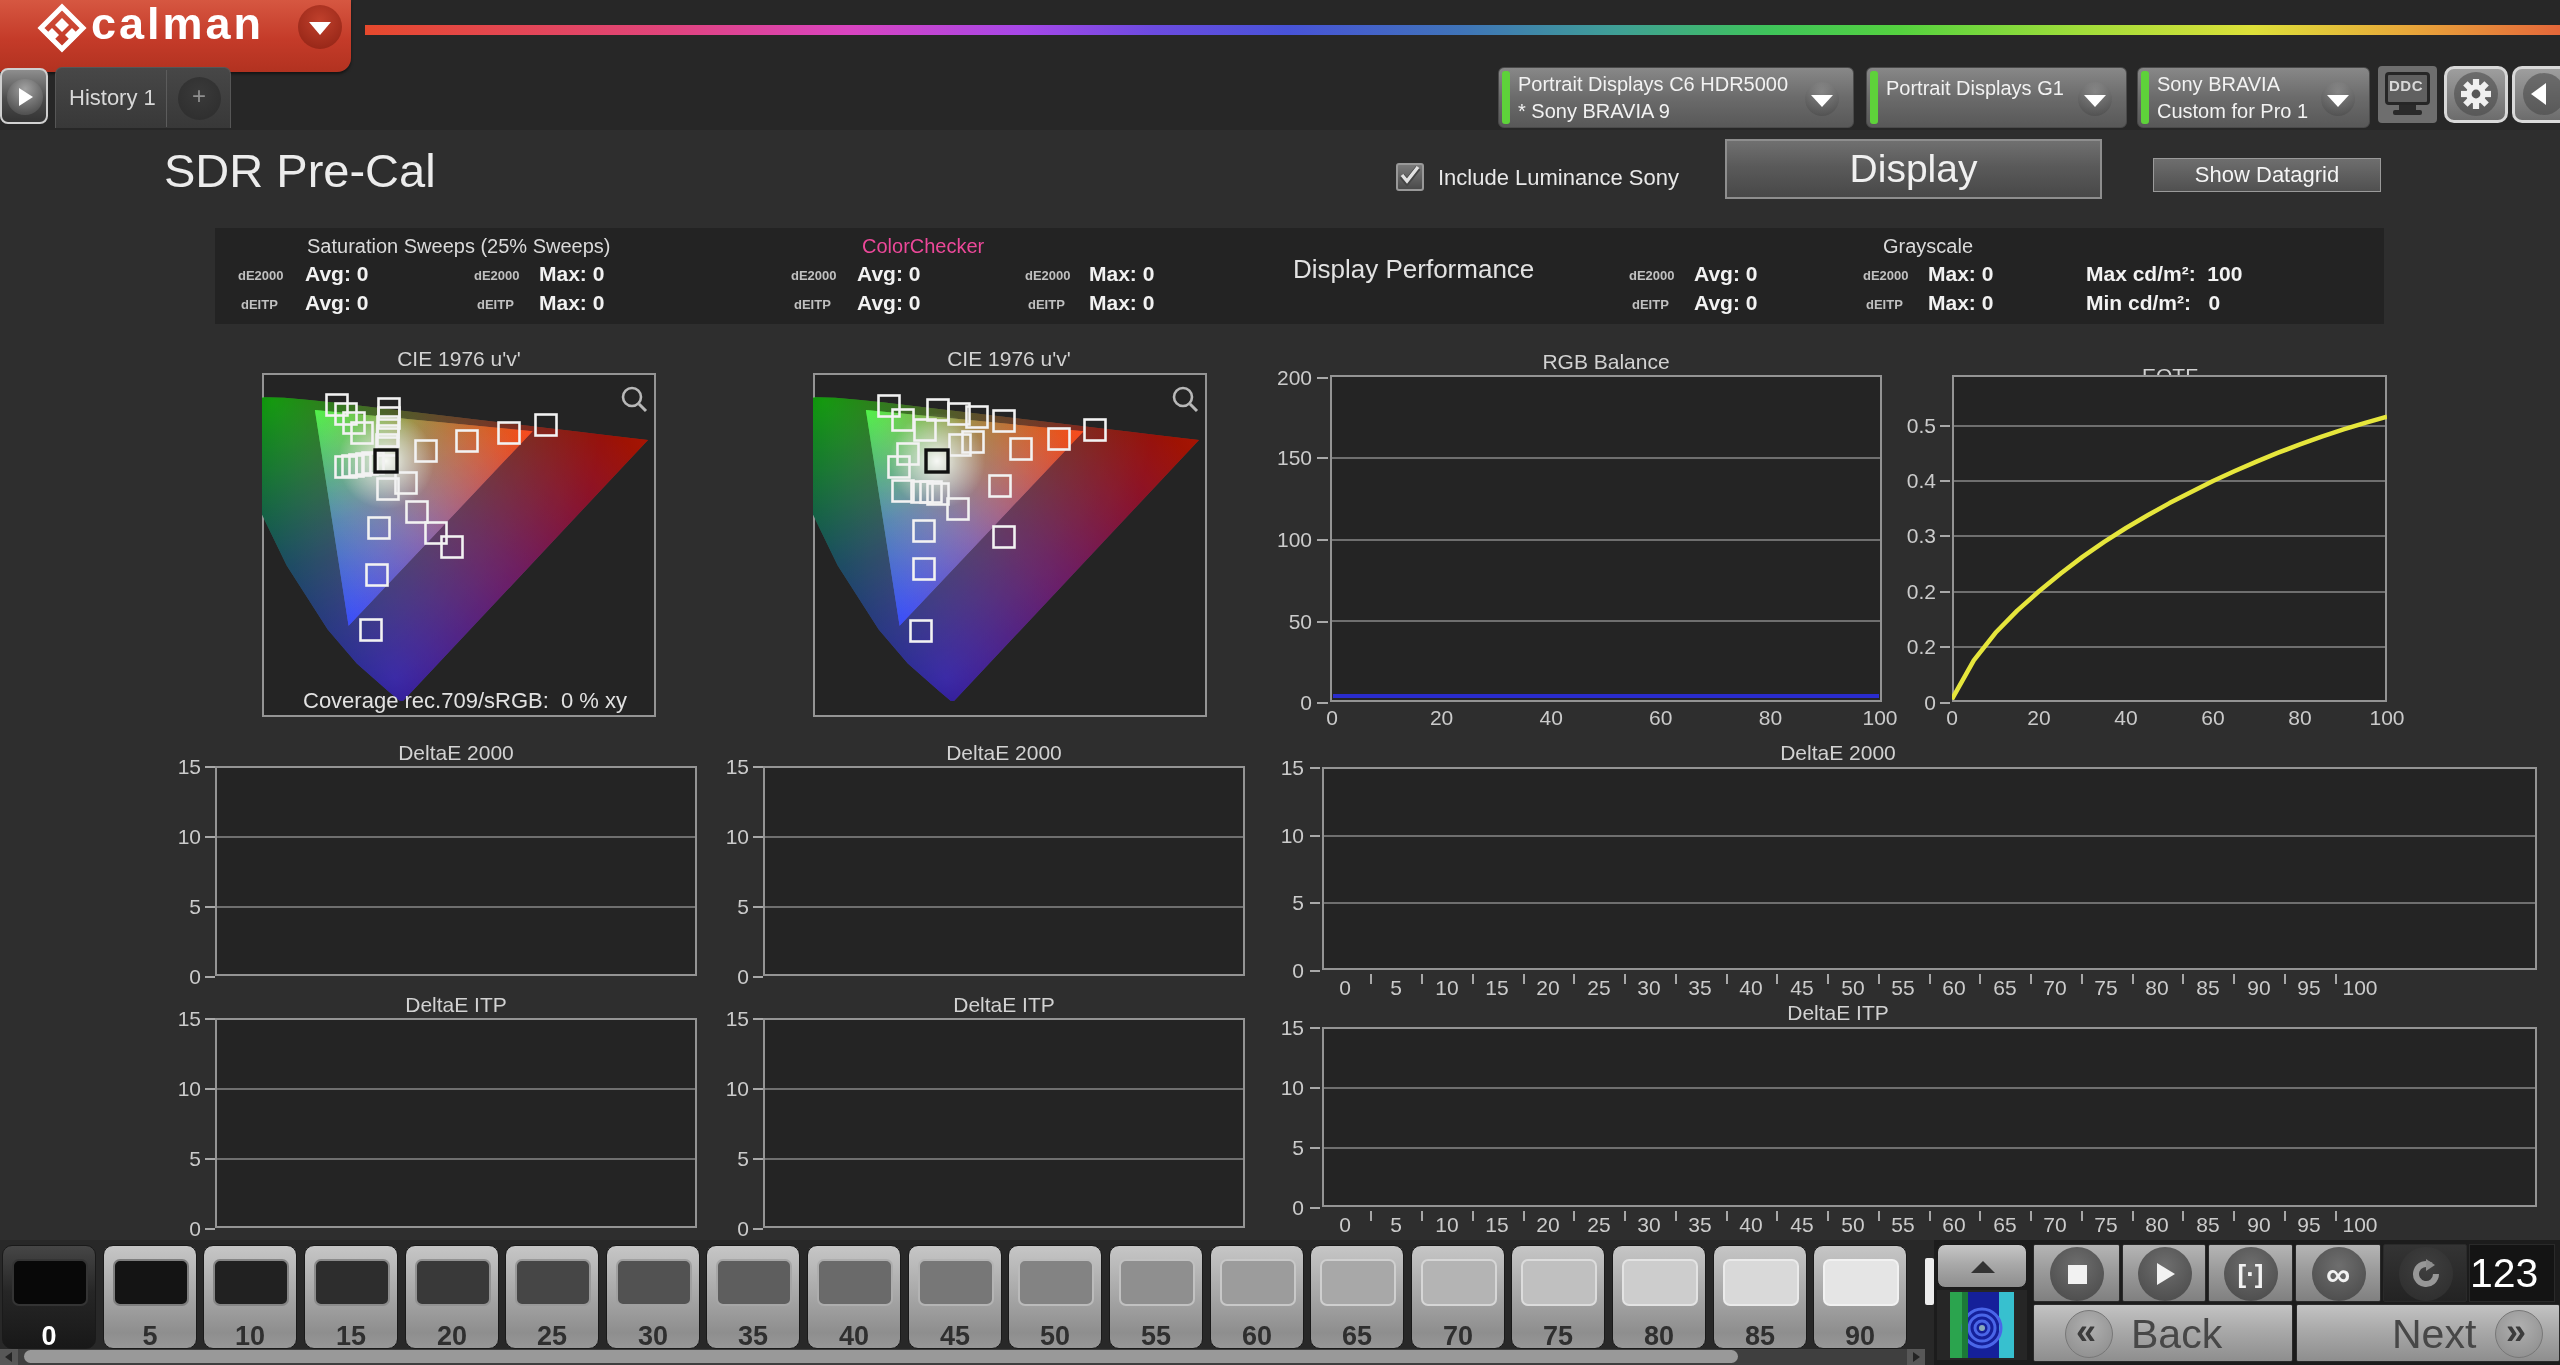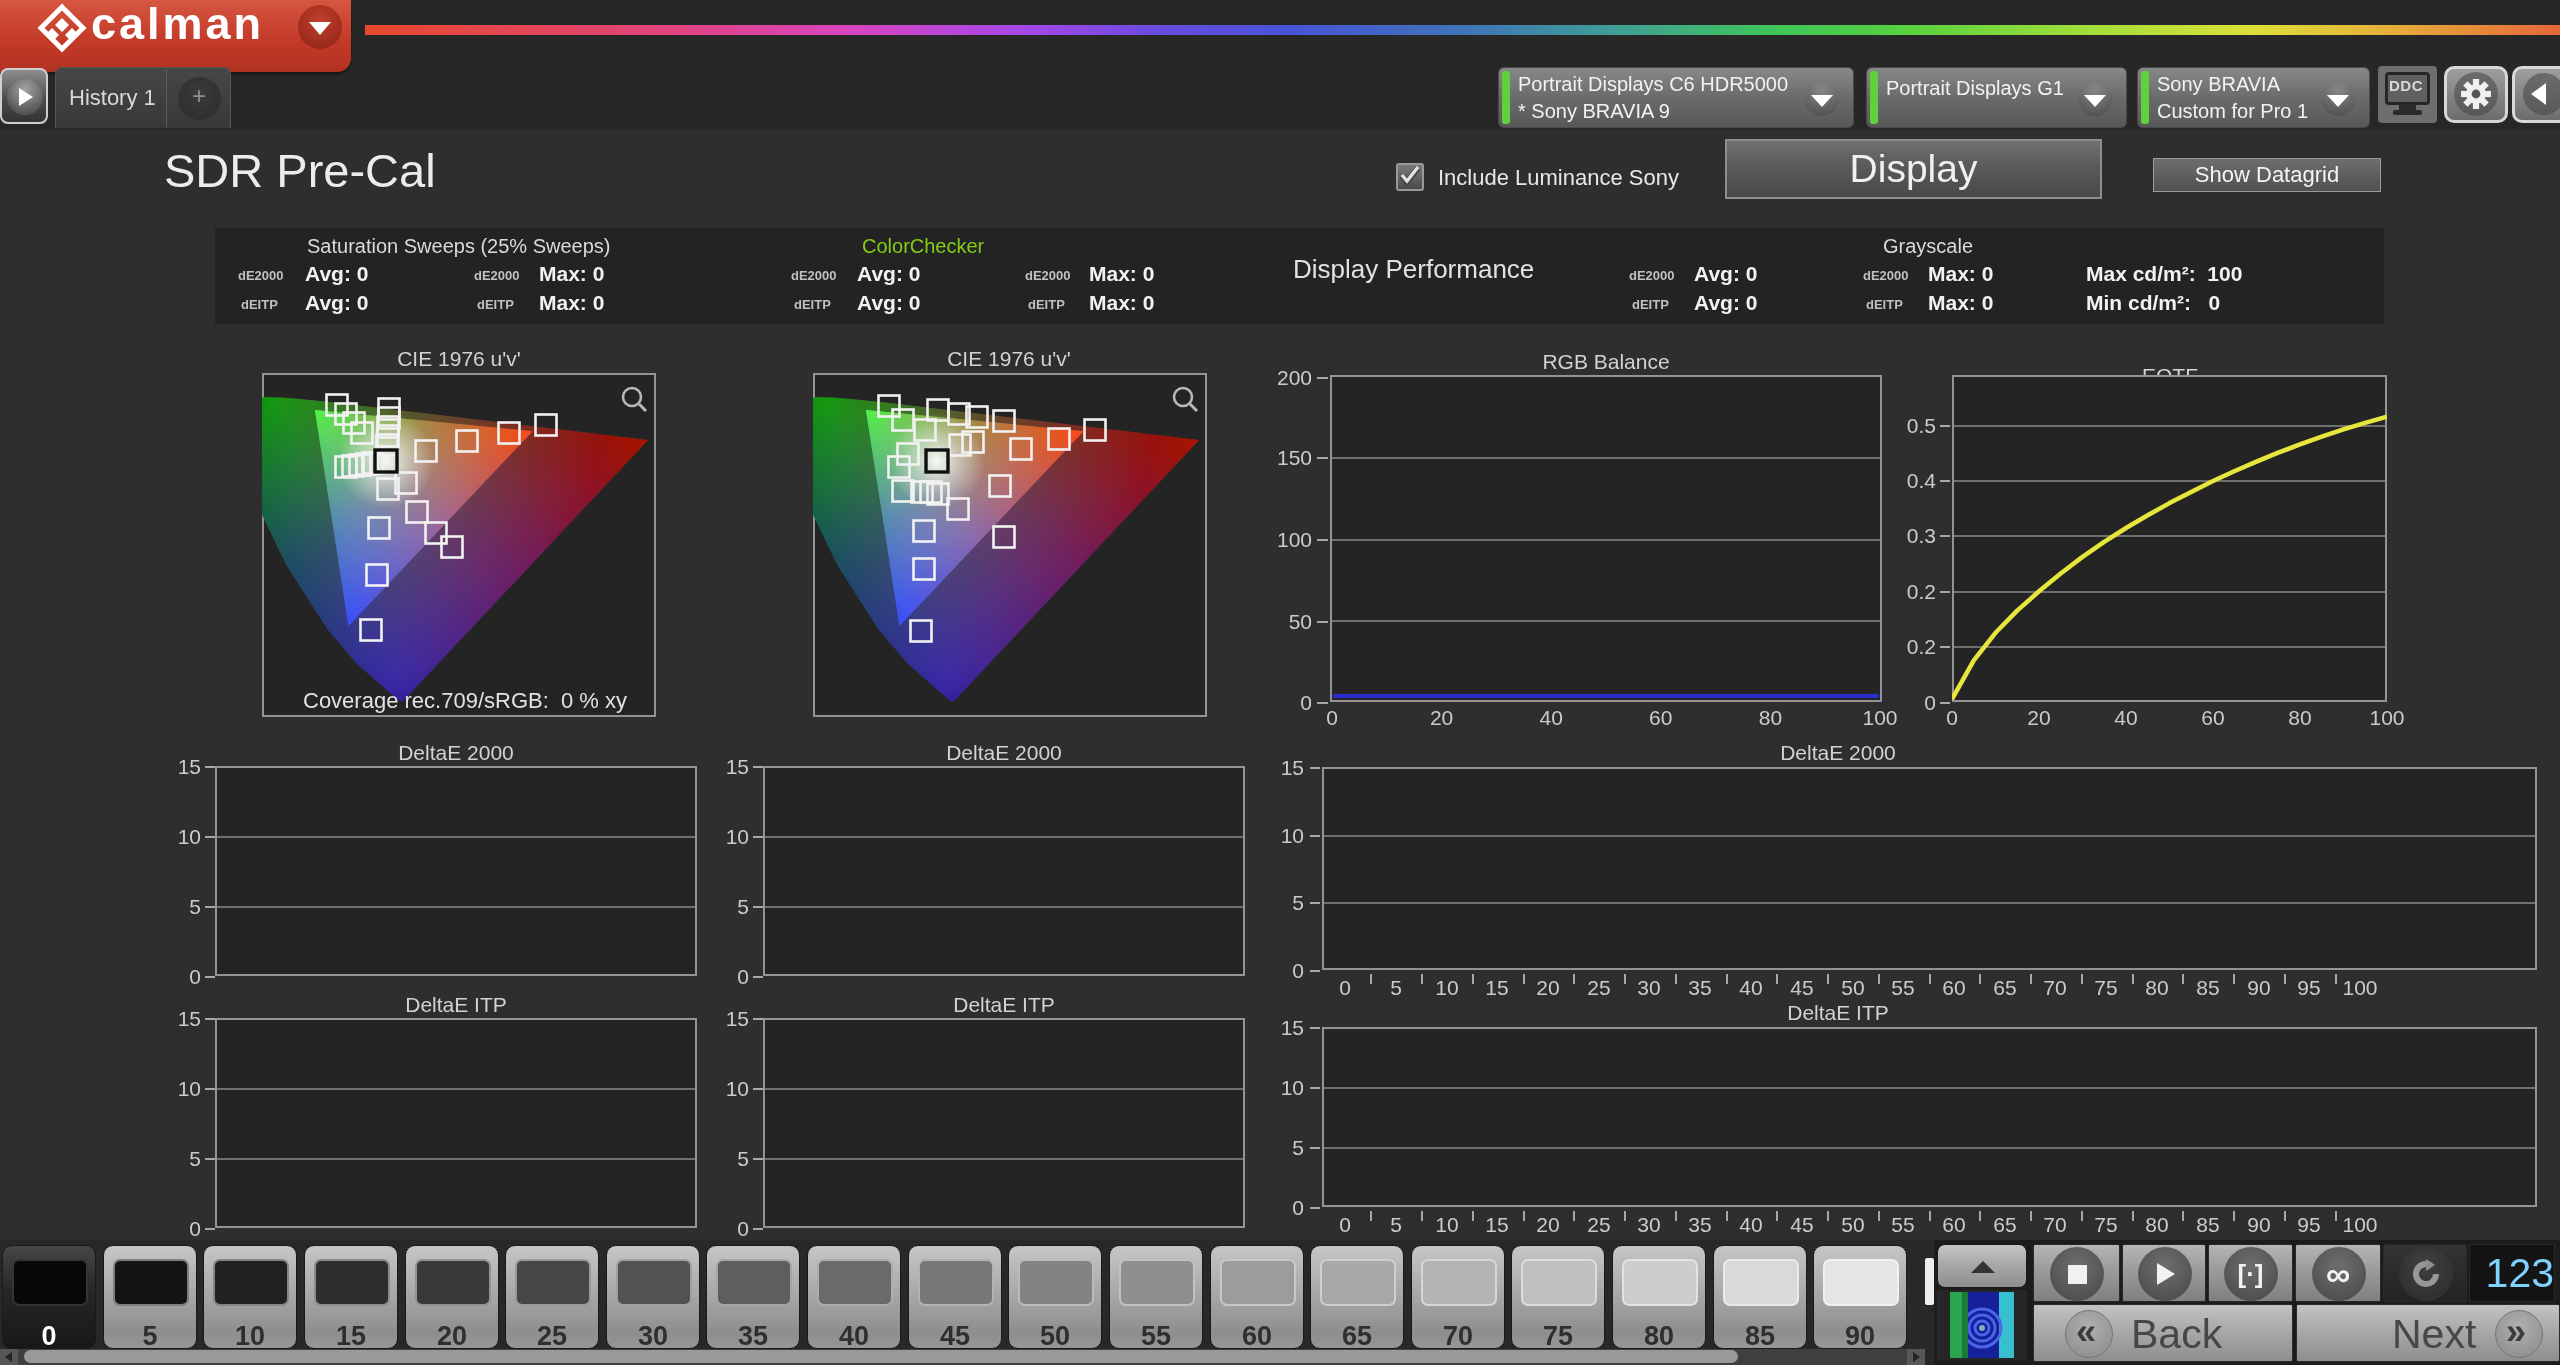--- a/index.html
+++ b/index.html
@@ -84,21 +84,21 @@
   </div>
 <div style="position:absolute;left:1438px;top:165px;color:#e8e8e8;font-size:22px">Include Luminance Sony</div>
 <div style="position:absolute;left:1725px;top:139px;width:377px;height:60px;background:linear-gradient(180deg,#707070,#5a5a5a 45%,#484848);border:2px solid #8e8e8e;">
     <div style="position:absolute;left:0;right:0;top:6px;text-align:center;color:#f0f0f0;font-size:39px">Display</div>
   </div>
 <div style="position:absolute;left:2153px;top:158px;width:228px;height:34px;background:linear-gradient(180deg,#6e6e6e,#505050);border:1px solid #9a9a9a;">
     <div style="position:absolute;left:0;right:0;top:3px;text-align:center;color:#f5f5f5;font-size:22px">Show Datagrid</div>
   </div>
 <div style="position:absolute;left:215px;top:228px;width:2169px;height:96px;background:#232323"></div>
 <div style="position:absolute;left:307px;top:235px;color:#dadada;font-size:20px">Saturation Sweeps (25% Sweeps)</div>
-<div style="position:absolute;left:862px;top:235px;color:#84cc16;font-size:20px">ColorChecker</div>
+<div style="position:absolute;left:862px;top:235px;color:#ec4899;font-size:20px">ColorChecker</div>
 <div style="position:absolute;left:1293px;top:254px;color:#e2e2e2;font-size:26px">Display Performance</div>
 <div style="position:absolute;left:1883px;top:235px;color:#dadada;font-size:20px">Grayscale</div>
 <span class="small" style="left:238px;top:268px">dE2000</span>
 <span class="big" style="left:305px;top:262px">Avg: 0</span>
 <span class="small" style="left:474px;top:268px">dE2000</span>
 <span class="big" style="left:539px;top:262px">Max: 0</span>
 <span class="small" style="left:241px;top:297px">dEITP</span>
 <span class="big" style="left:305px;top:291px">Avg: 0</span>
 <span class="small" style="left:477px;top:297px">dEITP</span>
 <span class="big" style="left:539px;top:291px">Max: 0</span>
@@ -647,21 +647,21 @@
     <div style="position:absolute;left:0;right:0;top:10px;text-align:center;color:#f2f2f2;font-size:34px;font-weight:bold">∞</div>
   </div>
 <div style="position:absolute;left:2383px;top:1244px;width:84px;height:58px;background:linear-gradient(180deg,#343434,#232323);border:1px solid #2a2a2a;border-radius:2px">
     <div style="position:absolute;left:15px;top:2px;width:54px;height:54px;border-radius:50%;background:radial-gradient(circle at 50% 35%,#3f3f3f,#2c2c2c)"></div>
     <svg width="34" height="34" viewBox="0 0 34 34" style="position:absolute;left:25px;top:12px">
       <path d="M27 17 a10 10 0 1 1 -5 -8.6" fill="none" stroke="#979797" stroke-width="6"></path>
       <path d="M17 2 l9 6 -9 6 Z" fill="#8d8d8d"></path>
     </svg>
   </div>
 <div style="position:absolute;left:2469px;top:1244px;width:86px;height:58px;background:#141414;border:1px solid #2a2a2a">
-    <div style="position:absolute;left:0;right:0;top:5px;text-align:right;color:#7dd3fc;font-size:41px">123</div>
+    <div style="position:absolute;left:0;right:0;top:5px;text-align:left;color:#ffffff;font-size:41px">123</div>
   </div>
 <div style="position:absolute;left:2033px;top:1304px;width:260px;height:58px;background:linear-gradient(180deg,#c3c3c3,#a9a9a9 45%,#8e8e8e);border:1px solid #2a2a2a;border-radius:2px">
     <div style="position:absolute;left:31px;top:5px;width:48px;height:48px;border-radius:50%;background:radial-gradient(circle at 50% 35%,#b0b0b0,#8a8a8a);border:1px solid #777"></div>
     <div style="position:absolute;left:42px;top:6px;color:#3c3c3c;font-size:36px;font-weight:bold">«</div>
     <div style="position:absolute;left:97px;top:6px;color:#474747;font-size:41px">Back</div>
   </div>
 <div style="position:absolute;left:2296px;top:1304px;width:264px;height:58px;background:linear-gradient(180deg,#c3c3c3,#a9a9a9 45%,#8e8e8e);border:1px solid #2a2a2a;border-radius:2px">
     <div style="position:absolute;left:95px;top:6px;color:#474747;font-size:41px">Next</div>
     <div style="position:absolute;left:198px;top:5px;width:48px;height:48px;border-radius:50%;background:radial-gradient(circle at 50% 35%,#b0b0b0,#8a8a8a);border:1px solid #777"></div>
     <div style="position:absolute;left:209px;top:6px;color:#3c3c3c;font-size:36px;font-weight:bold">»</div>

